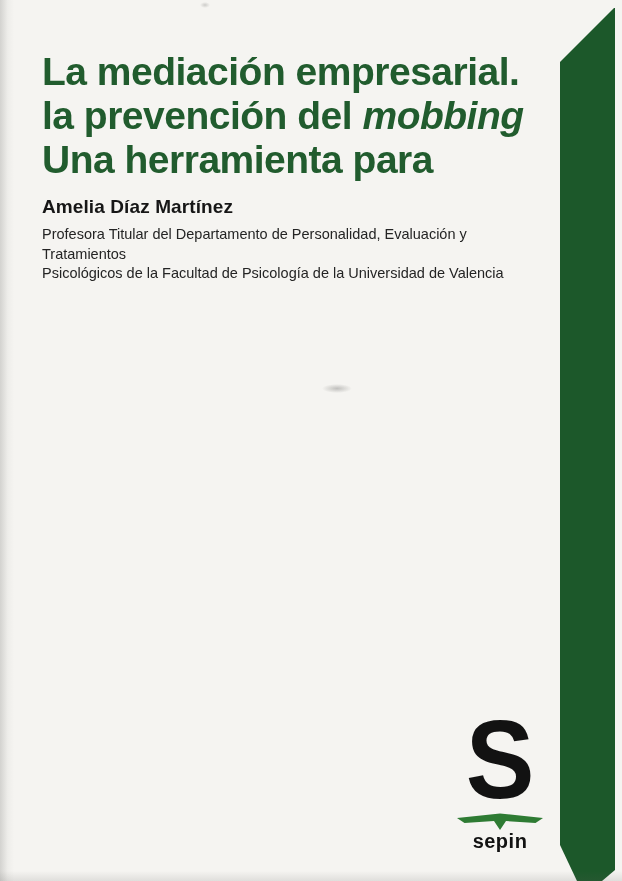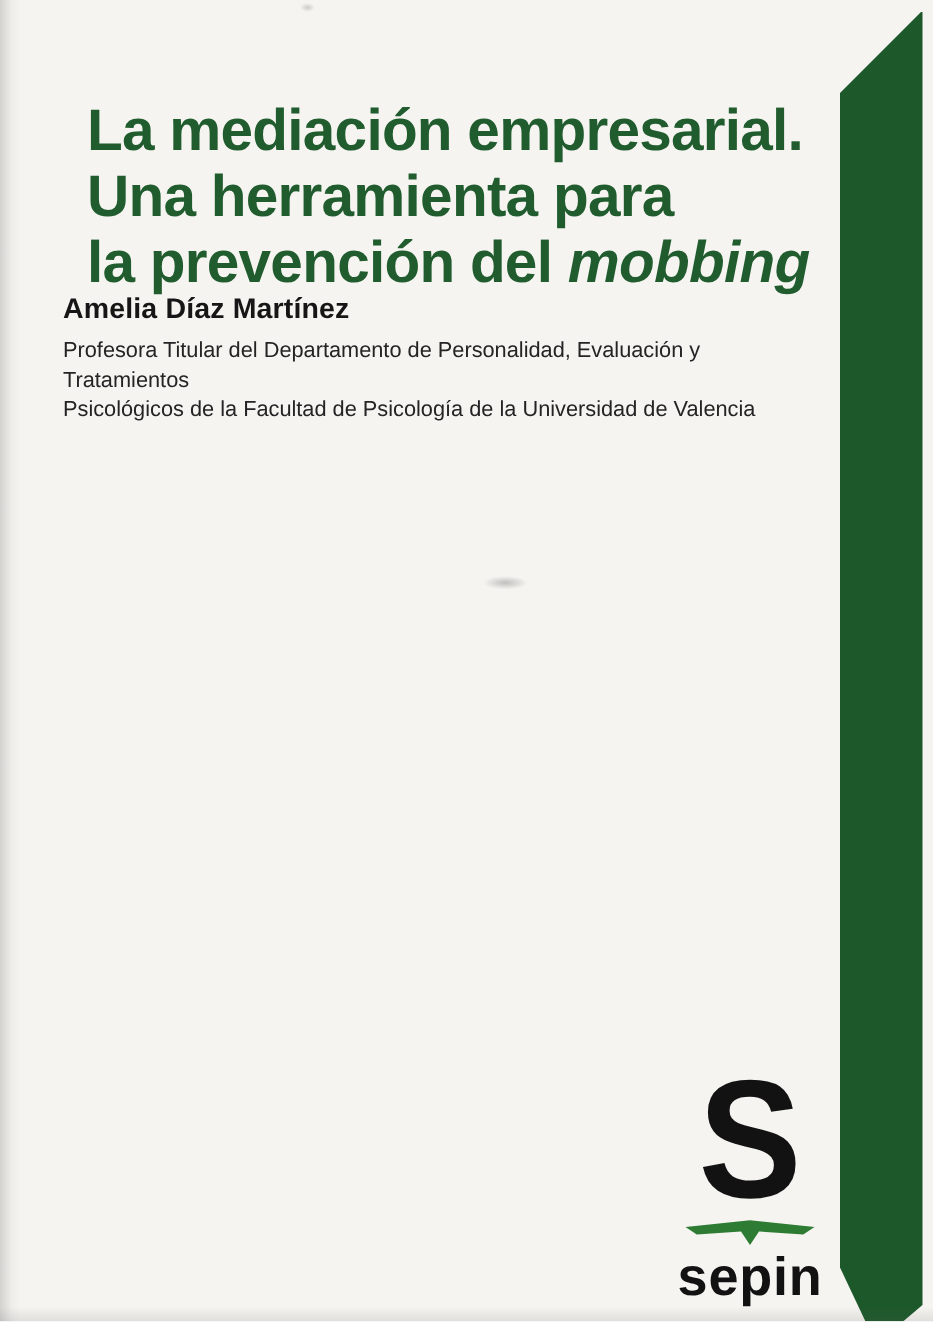--- a/index.html
+++ b/index.html
@@ -30,21 +30,21 @@
   .band-svg {
     position: absolute; left: 0; top: 0;
     width: 622px; height: 881px;
     display: block;
   }
 
   .title {
     position: absolute;
     left: 42px;
     top: 50px;
-    margin: 16px;
+    margin: 0;
     width: 520px;
     font-size: 39px;
     line-height: 44px;
     font-weight: 700;
     letter-spacing: -0.5px;
     color: #215c2e;
   }
   .title .tline { display: block; white-space: nowrap; }
   .title em { font-style: italic; }
 
@@ -78,21 +78,21 @@
     line-height: 100px;
     font-weight: 700;
     color: #121212;
     transform: scaleX(0.92);
     transform-origin: center;
     letter-spacing: 0;
   }
   .logo-book { display: block; margin: 2px auto 0 auto; }
   .logo-word {
     margin-top: -2px;
-    font-size: 36px;
+    font-size: 20px;
     font-weight: 700;
     letter-spacing: 0.5px;
     color: #121212;
   }
 
   .smudge {
     position: absolute;
     left: 322px; top: 384px;
     width: 30px; height: 9px;
     background: radial-gradient(ellipse at center, rgba(70,70,68,0.30), rgba(70,70,68,0) 70%);
@@ -111,22 +111,22 @@
 <body>
 
 <div class="cover">
 
   <svg class="band-svg" viewBox="0 0 622 881" aria-hidden="true">
     <polygon points="560,62 614,8 615,8 615,870 602,881 577,881 560,845" fill="#1c582a"></polygon>
   </svg>
 
   <h1 class="title">
     <span class="tline">La mediación empresarial.</span>
+    <span class="tline"><span>la prevención del </span><em>mobbing</em></span>
     <span class="tline">Una herramienta para</span>
-    <span class="tline"><span>la prevención del </span><em>mobbing</em></span>
   </h1>
 
   <section class="authors">
     <div class="author">
       <h2 class="author-name">Amelia Díaz Martínez</h2>
       <p class="author-aff"><span>Profesora Titular del Departamento de Personalidad, Evaluación y Tratamientos</span><br><span>Psicológicos de la Facultad de Psicología de la Universidad de Valencia</span></p>
     </div>
   </section>
 
   <div class="logo">

